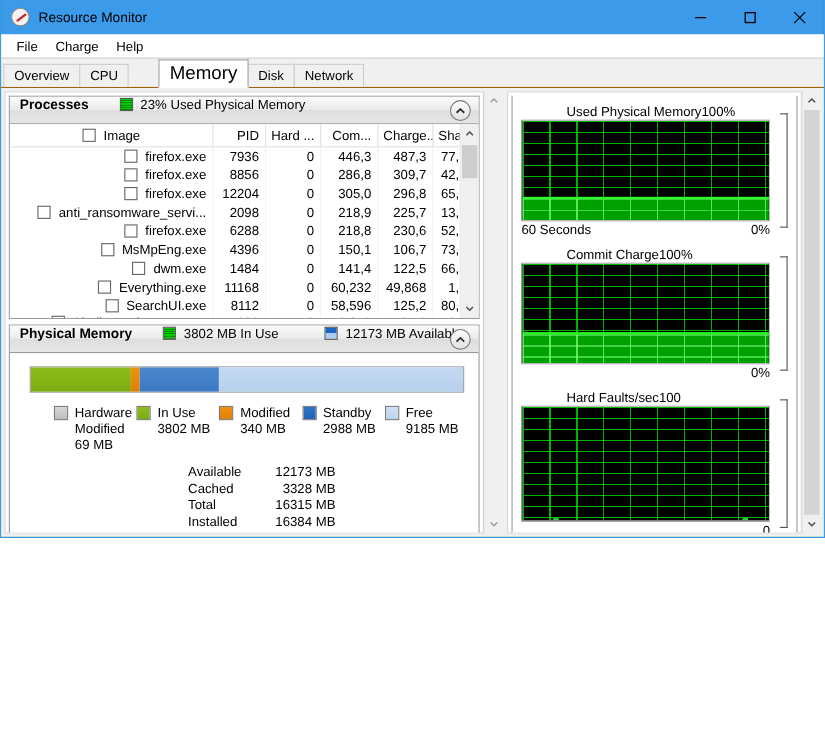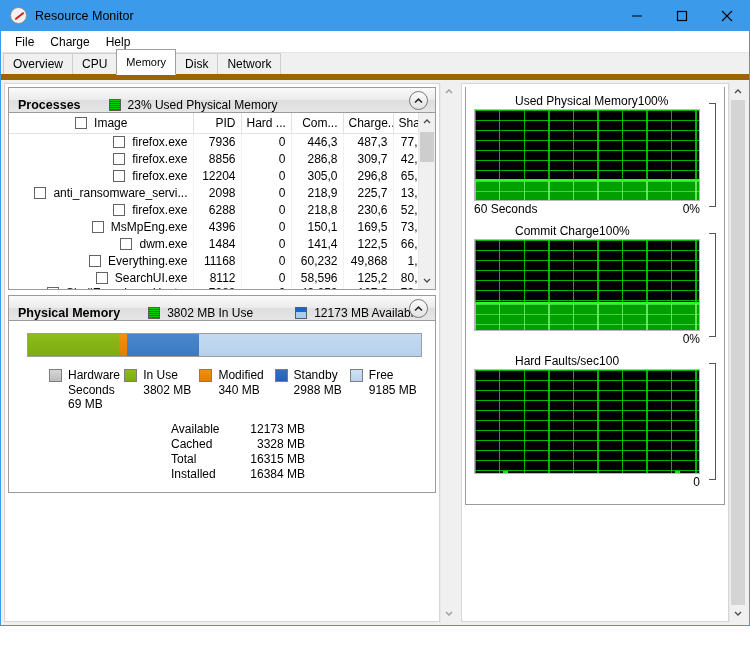--- a/index.html
+++ b/index.html
@@ -9,21 +9,21 @@
     background: #ffffff;
     font-family: "Liberation Sans", sans-serif;
     font-size: 12px;
     color: #000000;
     -webkit-font-smoothing: antialiased;
   }
   * { box-sizing: border-box; }
 
   .window {
     position: relative;
-    width: 750px; height: 626px;
+    width: 750px; height: 489px;
     background: #15803d;
     border: 1px solid #3b9ae9;
     border-top: none;
     display: flex; flex-direction: column;
   }
 
   
   .titlebar {
     height: 31px; min-height: 31px;
     background: #3b9ae9;
@@ -78,21 +78,21 @@
     color: #000;
     white-space: nowrap;
   }
 
   
   .tabstrip {
     height: 27px; min-height: 27px;
     background: #f0f0f0;
     display: flex; align-items: flex-end;
     padding-left: 2px;
-    border-bottom: 6px solid #a16207;
+    border-bottom: 1px solid #a16207;
     position: relative;
   }
   .tab {
     height: 21px;
     padding: 0 9px;
     display: flex; align-items: center;
     font-size: 12px;
     color: #000;
     background: #f0f0f0;
     border: 1px solid #cdcdcd;
@@ -100,21 +100,22 @@
     margin-right: -1px;
     white-space: nowrap;
   }
   .tab.active {
     height: 26px;
     background: #ffffff;
     border: 1px solid #a0a0a0;
     border-bottom: 1px solid #ffffff;
     margin-bottom: -1px;
     z-index: 3;
-    font-size: 11px;
+    font-size: 17px;
+    margin-left: 28px;
   }
 
   
   .body {
     flex: 1;
     display: flex;
     background: #f0f0f0;
     min-height: 0;
     padding: 3px;
     gap: 0;
@@ -171,21 +172,21 @@
   
   .section {
     border: 1px solid #9b9b9b;
     background: #ffffff;
     margin-bottom: 5px;
   }
   .sect-header {
     height: 25px;
     background: linear-gradient(to bottom, #fbfbfb 0%, #ebebeb 48%, #dedede 52%, #e6e6e6 100%);
     border-bottom: 1px solid #9b9b9b;
-    display: flex; align-items: flex-end;
+    display: flex; align-items: flex-start;
     position: relative;
     padding-left: 9px;
   }
   .sect-title {
     font-weight: bold;
     font-size: 12.5px;
     color: #000;
     white-space: nowrap;
   }
   .sect-stat {
@@ -523,21 +524,21 @@
                       <td>0</td>
                       <td>218,8</td>
                       <td>230,6</td>
                       <td>52,284</td>
                     </tr>
                   <tr>
                       <td class="c-img"><span class="cb"></span><span>MsMpEng.exe</span></td>
                       <td>4396</td>
                       <td>0</td>
                       <td>150,1</td>
-                      <td>169,5</td>
+                      <td>106,7</td>
                       <td>73,316</td>
                     </tr>
                   <tr>
                       <td class="c-img"><span class="cb"></span><span>dwm.exe</span></td>
                       <td>1484</td>
                       <td>0</td>
                       <td>141,4</td>
                       <td>122,5</td>
                       <td>66,812</td>
                     </tr>
@@ -609,21 +610,21 @@
             <div class="mem-bar">
               <div class="seg-inuse" style="width:23.2%"></div>
               <div class="seg-mod" style="width:2.1%"></div>
               <div class="seg-standby" style="width:18.2%"></div>
               <div class="seg-free" style="width:56.5%"></div>
             </div>
 
             <div class="legend">
               <div class="leg-item">
                 <span class="leg-sw hw"></span>
-                <span class="leg-txt"><span>Hardware Seconds</span><span class="leg-val">69 MB</span></span>
+                <span class="leg-txt"><span>Hardware Modified</span><span class="leg-val">69 MB</span></span>
               </div>
               <div class="leg-item">
                 <span class="leg-sw iu"></span>
                 <span class="leg-txt"><span>In Use</span><span class="leg-val">3802 MB</span></span>
               </div>
               <div class="leg-item">
                 <span class="leg-sw mo"></span>
                 <span class="leg-txt"><span>Modified</span><span class="leg-val">340 MB</span></span>
               </div>
               <div class="leg-item">

